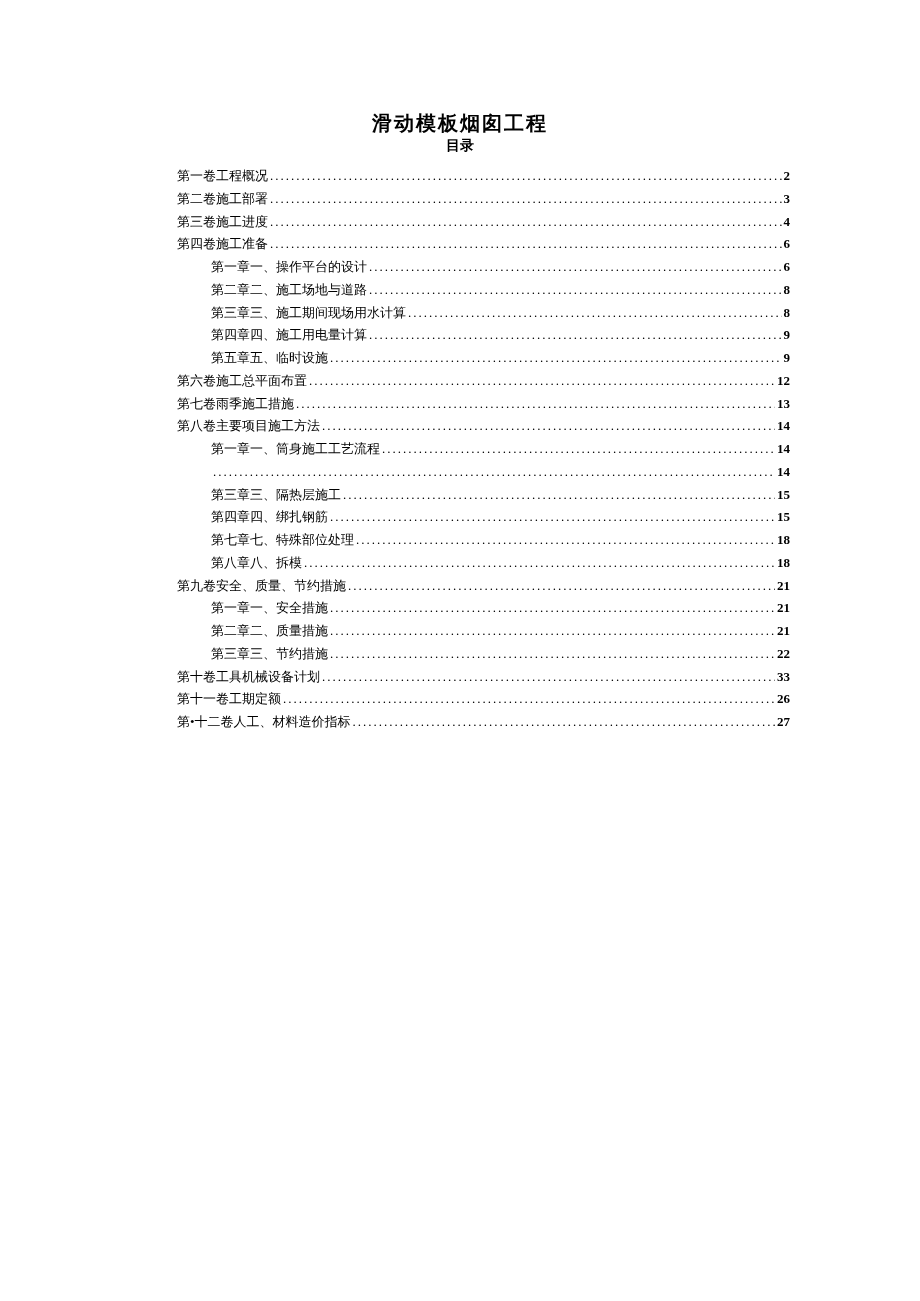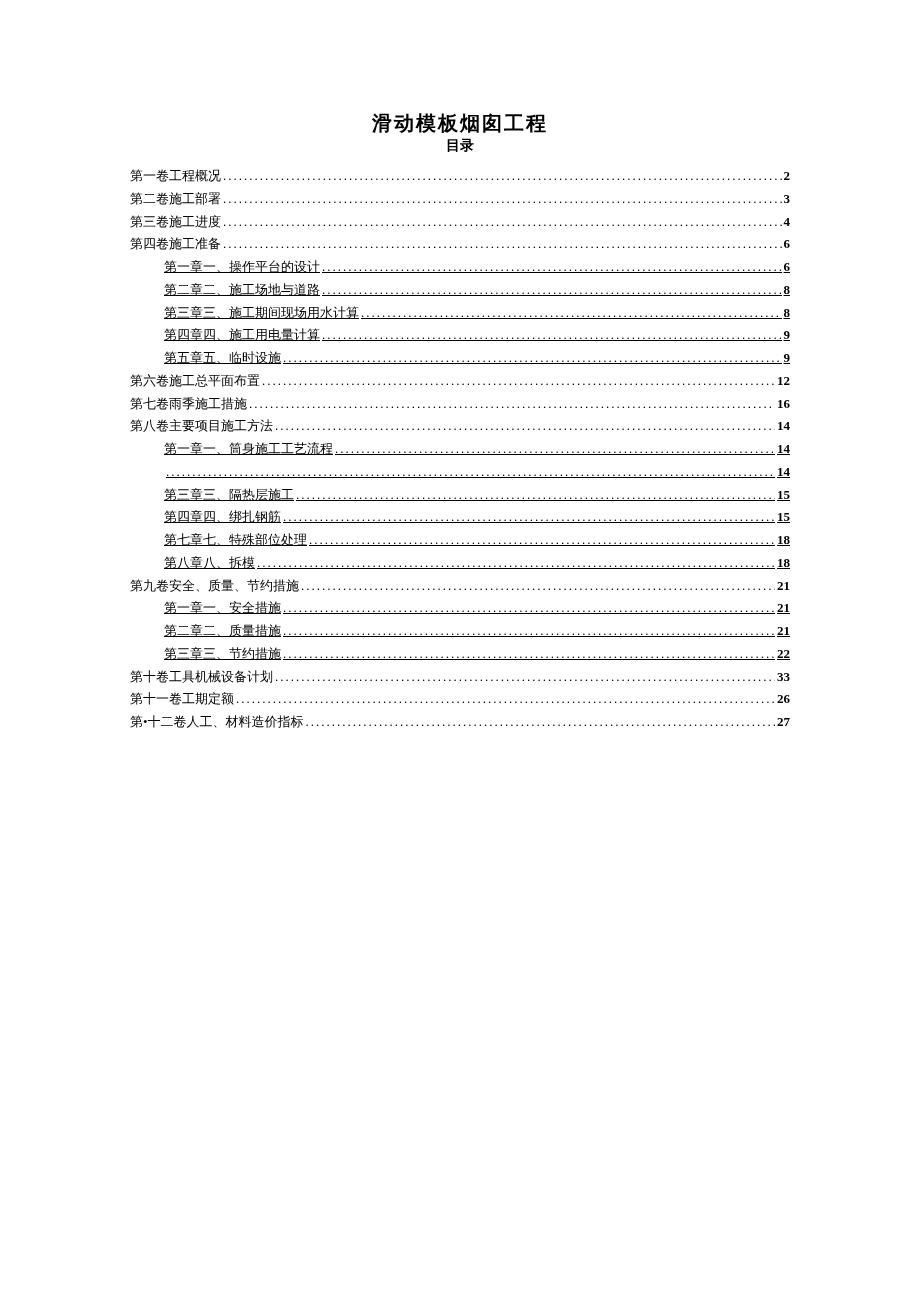--- a/index.html
+++ b/index.html
@@ -29,27 +29,27 @@
       margin-bottom: 10px;
     }
     .toc {
       font-size: 13px;
     }
     .toc-row {
       display: flex;
       align-items: flex-start;
       white-space: nowrap;
       line-height: 1.75;
+      margin-left: 47px;
     }
     .toc-row.level-1 {
       padding-left: 0;
     }
     .toc-row.level-2 {
       padding-left: 34px;
-      text-decoration: underline;
     }
     .toc-label {
       flex: 0 0 auto;
     }
     .toc-dots {
       flex: 1 1 auto;
       overflow: hidden;
       letter-spacing: 2px;
       margin: 0 2px;
     }
@@ -114,21 +114,21 @@
       <span class="toc-page">9</span>
     </div>
     <div class="toc-row level-1">
       <span class="toc-label">第六卷施工总平面布置</span>
       <span class="toc-dots"></span>
       <span class="toc-page">12</span>
     </div>
     <div class="toc-row level-1">
       <span class="toc-label">第七卷雨季施工措施</span>
       <span class="toc-dots"></span>
-      <span class="toc-page">16</span>
+      <span class="toc-page">13</span>
     </div>
     <div class="toc-row level-1">
       <span class="toc-label">第八卷主要项目施工方法</span>
       <span class="toc-dots"></span>
       <span class="toc-page">14</span>
     </div>
     <div class="toc-row level-2">
       <span class="toc-label">第一章一、筒身施工工艺流程</span>
       <span class="toc-dots"></span>
       <span class="toc-page">14</span>

